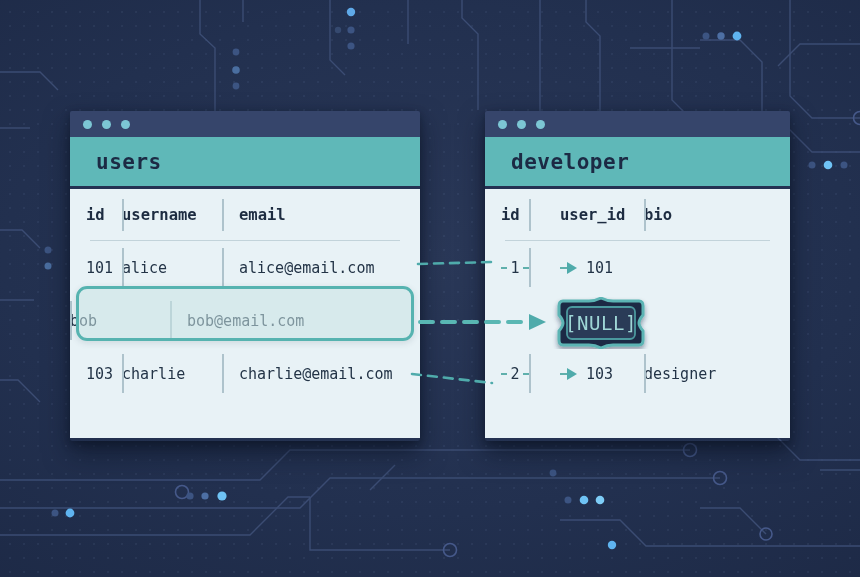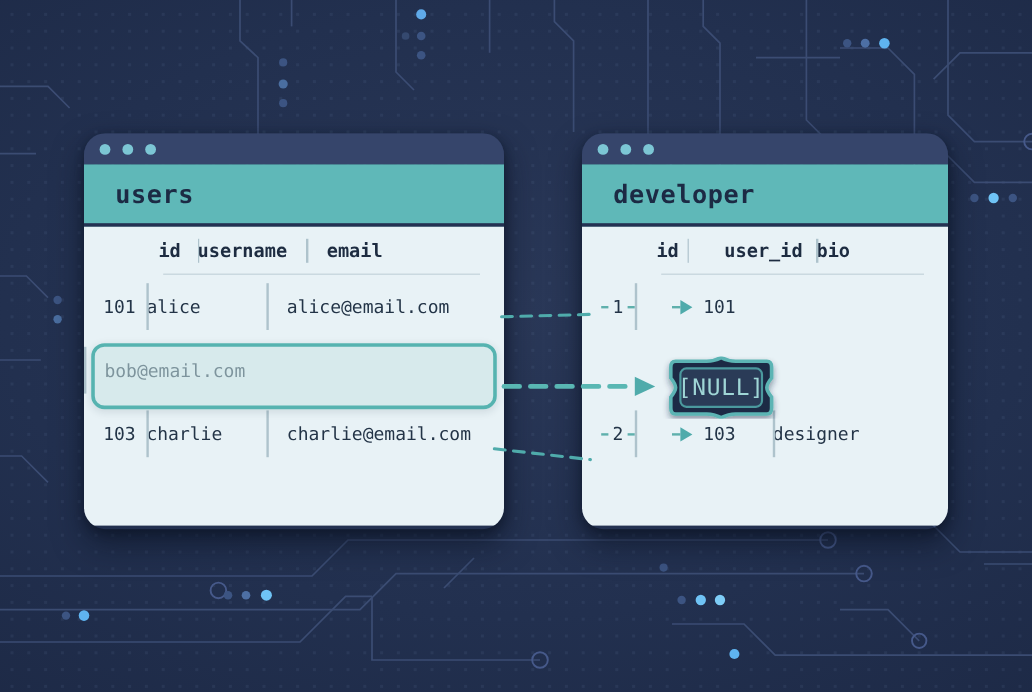--- a/index.html
+++ b/index.html
@@ -37,21 +37,21 @@
   }
 
   #circuit-layer {
     position: absolute;
     inset: 0;
   }
 
   
   .window {
     position: absolute;
-    border-radius: 18px;
+    border-radius: 2px;
     overflow: hidden;
     box-shadow:
       0 12px 26px rgba(8,14,30,0.55),
       0 3px 8px rgba(8,14,30,0.4);
     z-index: 5;
   }
 
   .titlebar {
     height: 26px;
     background: #36456b;
@@ -82,23 +82,22 @@
   }
 
   .sheet {
     background: #e8f2f6;
     position: relative;
   }
 
   .hdr-row {
     display: flex;
     align-items: center;
-    height: 40px;
-    position: relative;
-    margin-left: 46px;
+    height: 52px;
+    position: relative;
   }
   .hdr-row::after {
     content: "";
     position: absolute;
     left: 20px; right: 20px; bottom: 0;
     height: 1.5px;
     background: #c2d3da;
   }
   .hdr-cell {
     font-size: 15.5px;
@@ -336,20 +335,21 @@
         <div class="hdr-cell sep" id="u-c2">email</div>
       </div>
 
       <div class="data-row">
         <div class="cell" id="u-c0">101</div>
         <div class="cell sep" id="u-c1">alice</div>
         <div class="cell sep" id="u-c2">alice@email.com</div>
       </div>
 
       <div class="data-row">
+        <div class="cell sep" id="u-c1">bob</div>
         <div class="cell sep" id="u-c2">bob@email.com</div>
       </div>
 
       <div class="data-row">
         <div class="cell" id="u-c0">103</div>
         <div class="cell sep" id="u-c1">charlie</div>
         <div class="cell sep" id="u-c2">charlie@email.com</div>
       </div>
 
       <div class="row-highlight" style="left:6px; top:97px; width:338px; height:55px;"></div>

